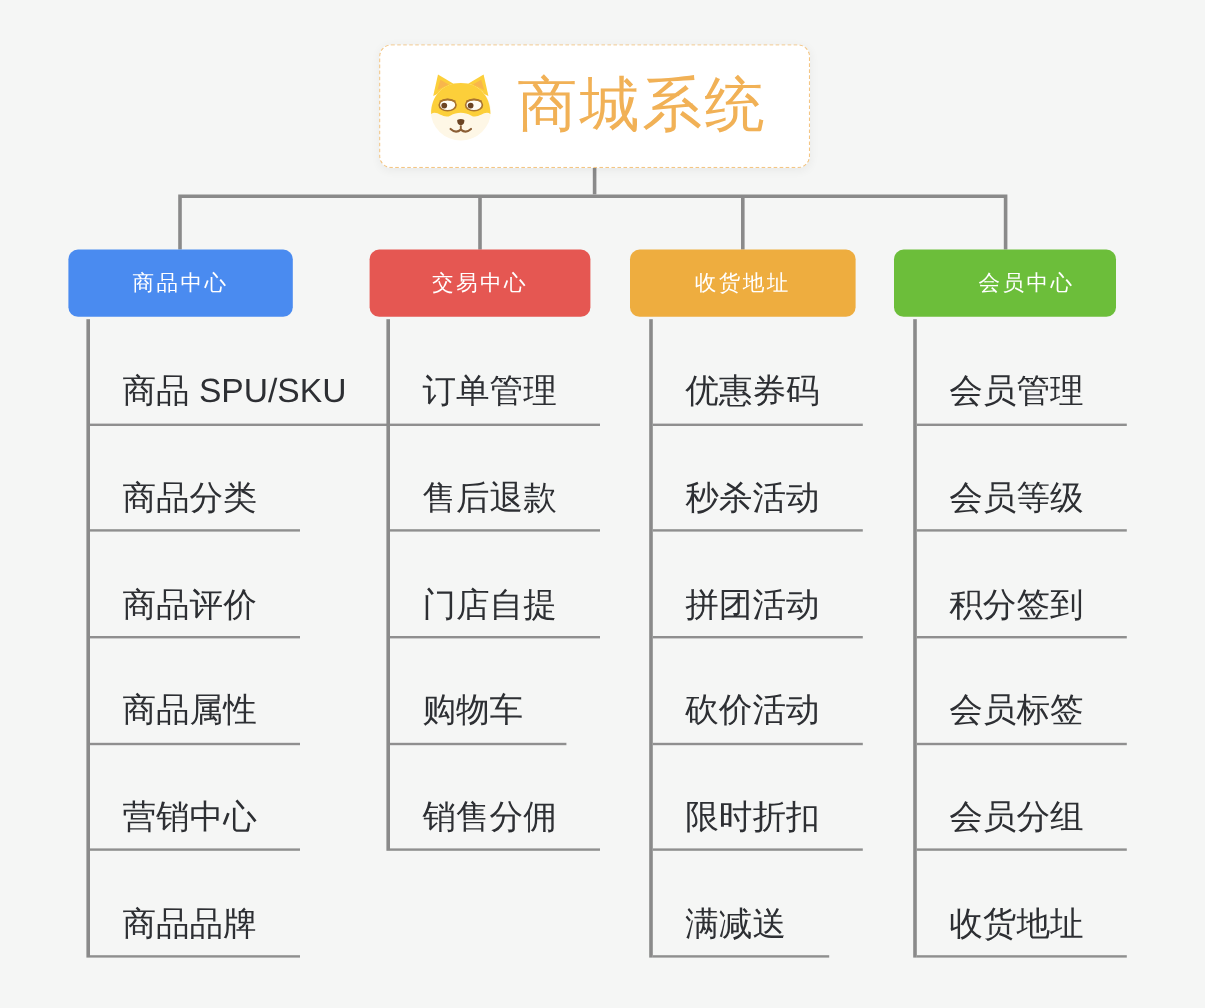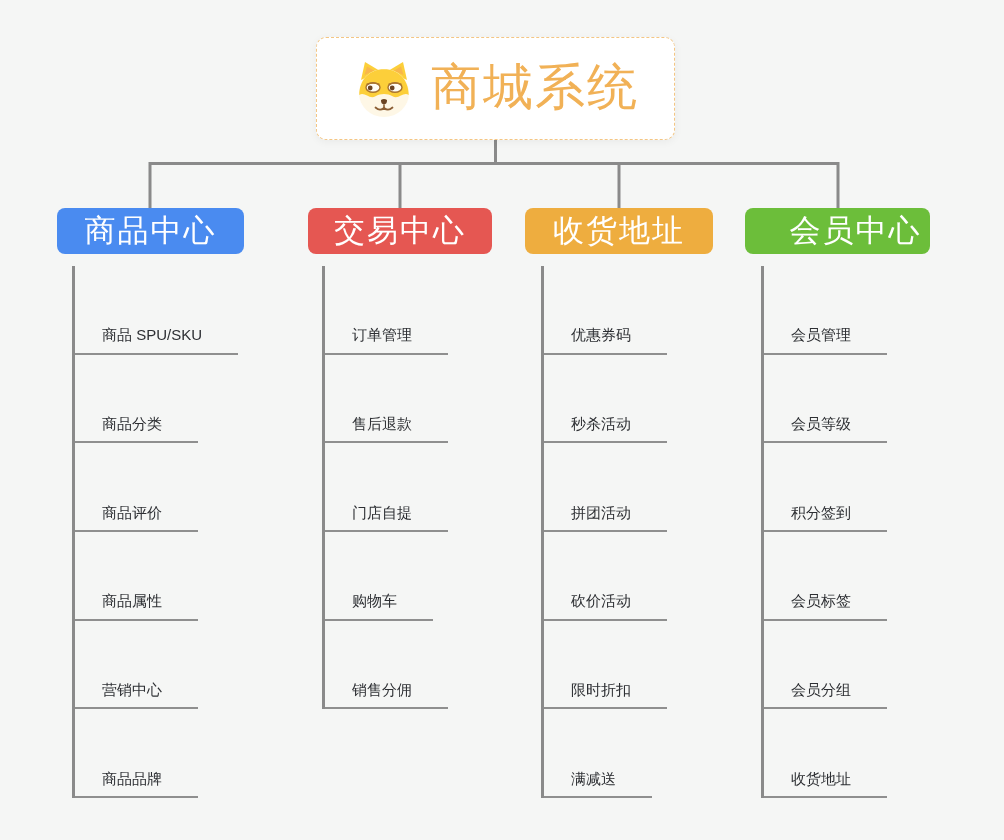--- a/index.html
+++ b/index.html
@@ -35,25 +35,25 @@
     font-size:50px;
     font-weight:500;
     letter-spacing:2px;
     line-height:1;
     padding-bottom:4px;
   }
   .dog-icon{display:inline-flex;}
   
   .branch-node{
     position:absolute;
-    top:208px;height:46px;
+    top:208px;height:56px;
     border-radius:8px;
     display:flex;align-items:center;justify-content:center;
     color:#ffffff;
-    font-size:31px;
+    font-size:18px;
     font-weight:500;
     letter-spacing:2px;
     box-sizing:border-box;
     cursor:pointer;
     font-family:Liberation Serif, serif;
   }
   .branch-node.c1{left:57px;width:187px;}
   .branch-node.c2{left:308px;width:184px;}
   .branch-node.c3{left:525px;width:188px;}
   .branch-node.c4{left:745px;width:185px;}
@@ -71,21 +71,21 @@
     height:88.7px;
     display:flex;
     align-items:flex-end;
     width:max-content;
     cursor:pointer;
   }
   .leaf-label{
     display:inline-block;
     padding:0 36px 8px 27px;
     border-bottom:2px solid #8f8f8f;
-    font-size:15px;
+    font-size:28px;
     color:#2d2f33;
     line-height:1.3;
     white-space:nowrap;
   }
 </style>
 </head>
 <body>
 
 <div class="canvas" style="background-color: rgb(245, 246, 245);">
 

